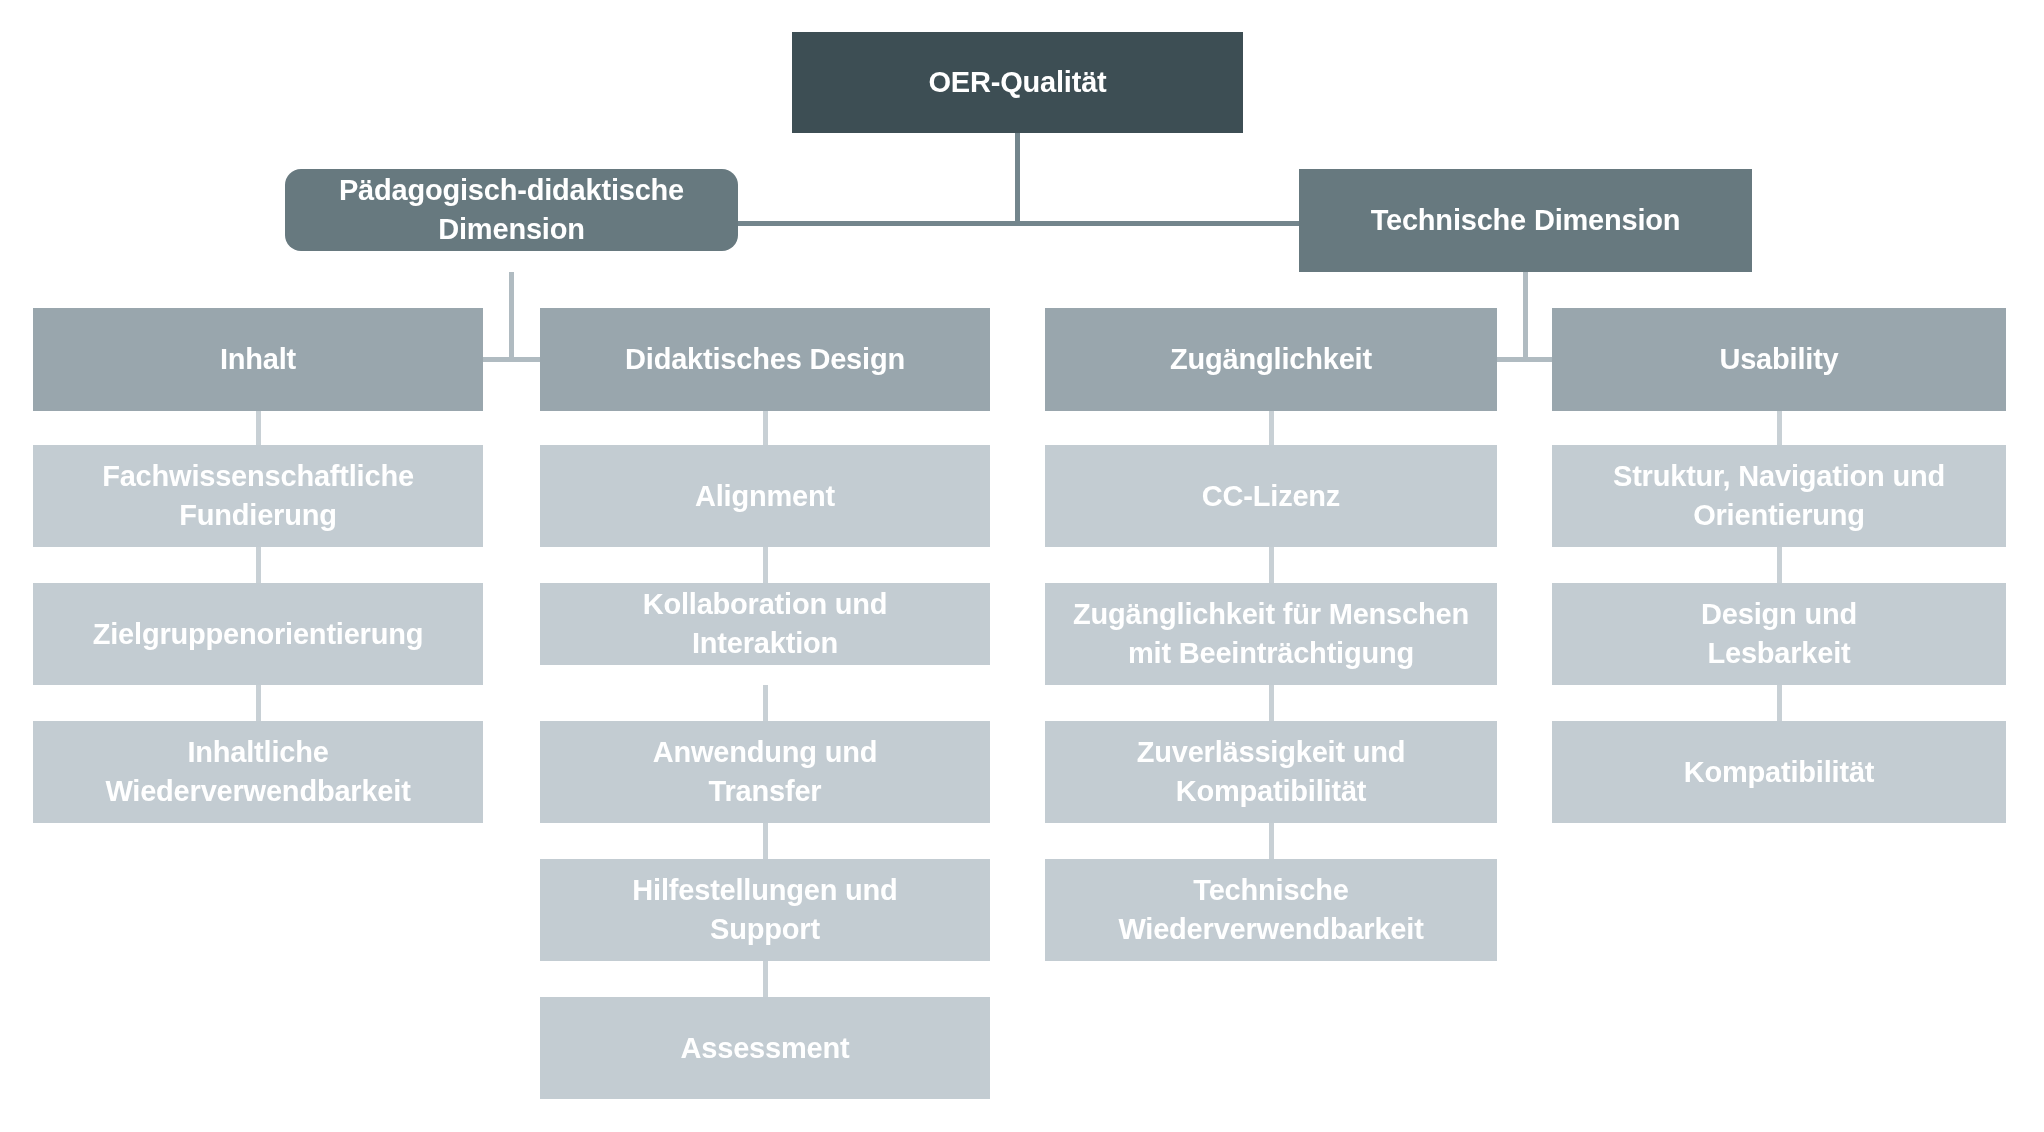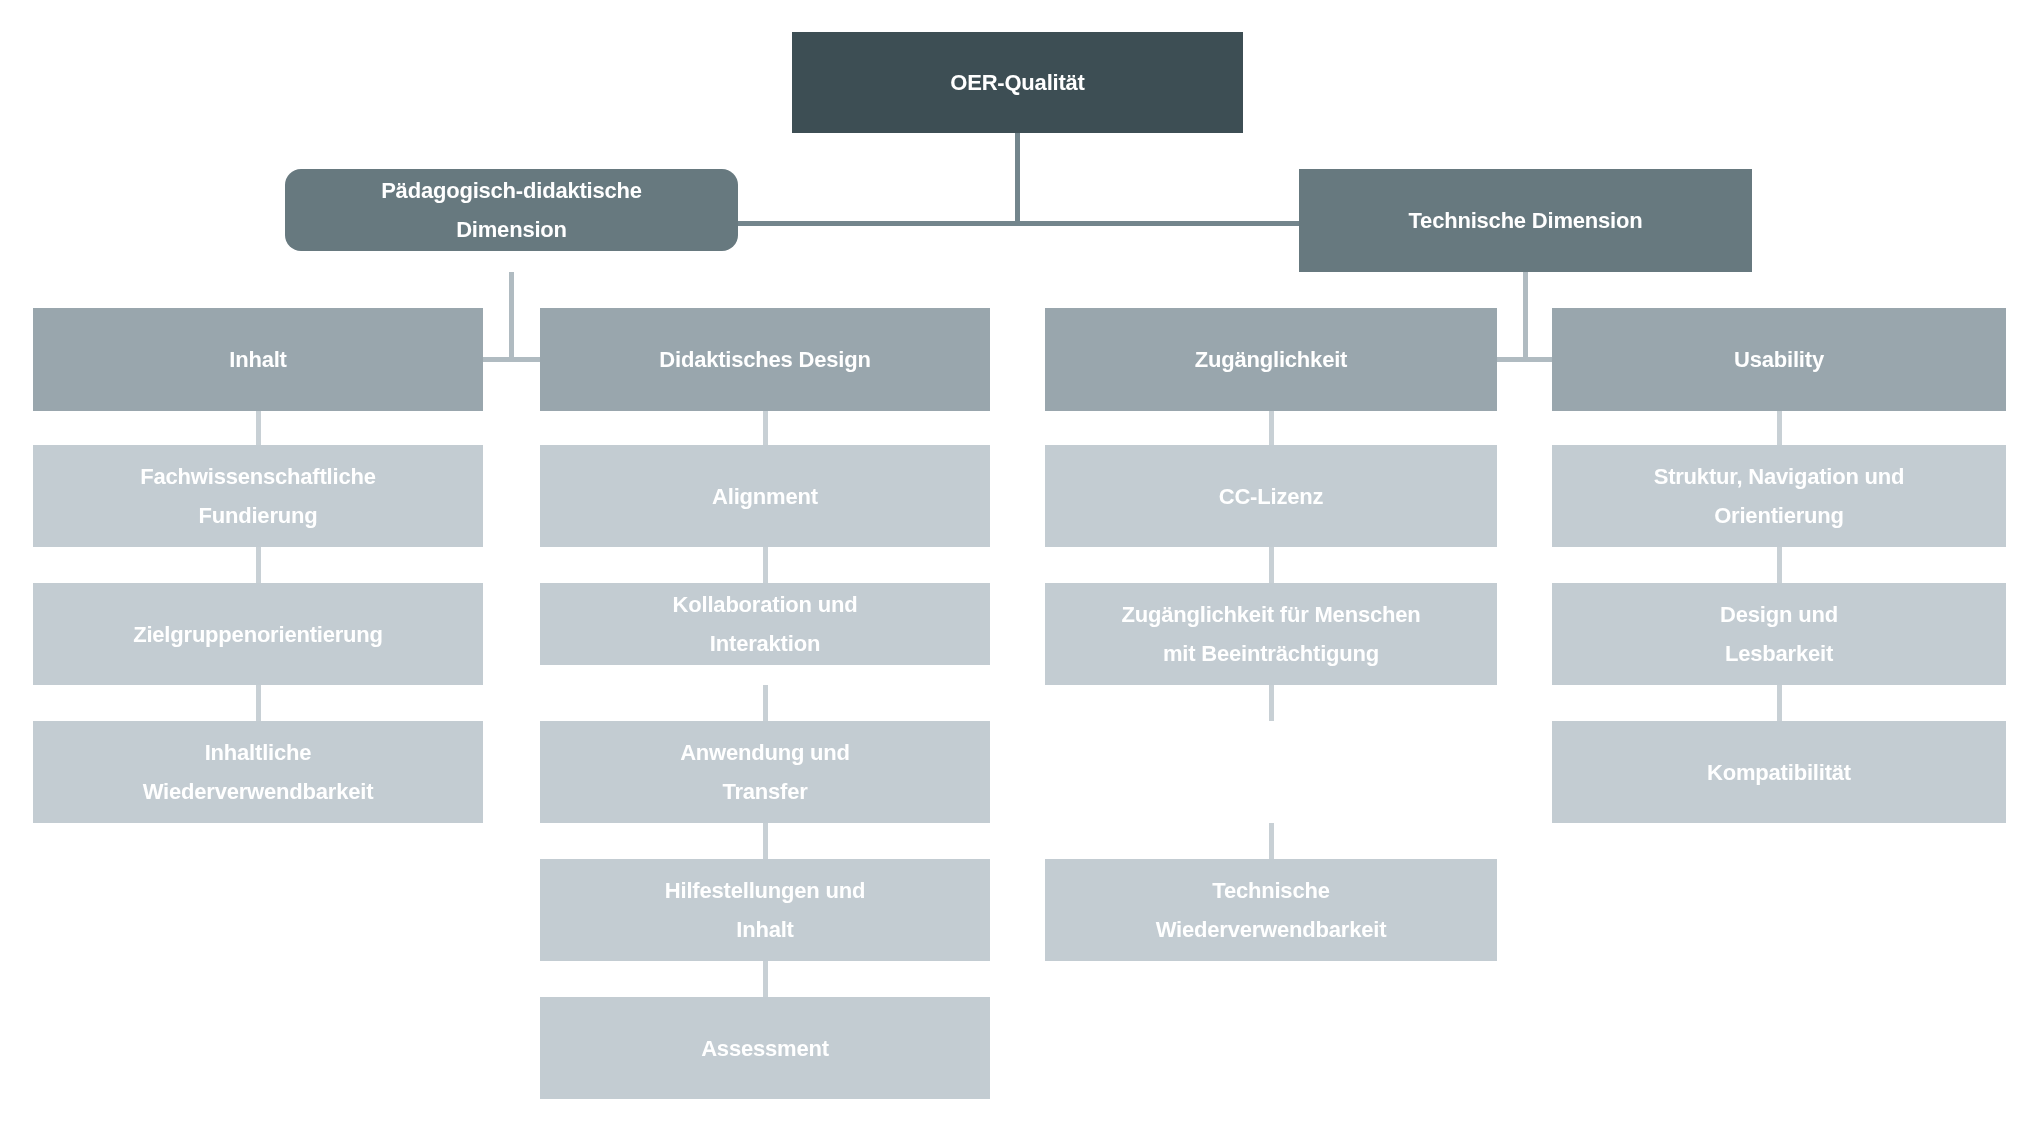--- a/index.html
+++ b/index.html
@@ -16,21 +16,21 @@
     font-family: "Liberation Sans", sans-serif;
   }
   .node {
     position: absolute;
     display: flex;
     align-items: center;
     justify-content: center;
     text-align: center;
     color: #ffffff;
     font-weight: bold;
-    font-size: 22px;
+    font-size: 29px;
     line-height: 39px;
     letter-spacing: -0.2px;
     white-space: pre-line;
     box-sizing: border-box;
     padding: 8px 10px;
   }
   .lv1 { background: #3d4e54; }
   .lv2 { background: #67797f; }
   .lv3 { background: #99a6ad; }
   .lv4 { background: #c3ccd2; }
@@ -87,26 +87,28 @@
   <div class="node lv4" style="left:33px; top:583px; width:450px; height:102px;">Zielgruppenorientierung</div>
   <div class="node lv4" style="left:33px; top:721px; width:450px; height:102px;">Inhaltliche
 Wiederverwendbarkeit</div>
 
   <div class="node lv4" style="left:540px; top:445px; width:450px; height:102px;">Alignment</div>
   <div class="node lv4" style="left:540px; top:583px; width:450px; height:82px;">Kollaboration und
 Interaktion</div>
   <div class="node lv4" style="left:540px; top:721px; width:450px; height:102px;">Anwendung und
 Transfer</div>
   <div class="node lv4" style="left:540px; top:859px; width:450px; height:102px;">Hilfestellungen und
-Inhalt</div>
+Support</div>
   <div class="node lv4" style="left:540px; top:997px; width:450px; height:102px;">Assessment</div>
 
   <div class="node lv4" style="left:1045px; top:445px; width:452px; height:102px;">CC-Lizenz</div>
   <div class="node lv4" style="left:1045px; top:583px; width:452px; height:102px;">Zugänglichkeit für Menschen
 mit Beeinträchtigung</div>
+  <div class="node lv4" style="left:1045px; top:721px; width:452px; height:102px;">Zuverlässigkeit und
+Kompatibilität</div>
   <div class="node lv4" style="left:1045px; top:859px; width:452px; height:102px;">Technische
 Wiederverwendbarkeit</div>
 
   <div class="node lv4" style="left:1552px; top:445px; width:454px; height:102px;">Struktur, Navigation und
 Orientierung</div>
   <div class="node lv4" style="left:1552px; top:583px; width:454px; height:102px;">Design und
 Lesbarkeit</div>
   <div class="node lv4" style="left:1552px; top:721px; width:454px; height:102px;">Kompatibilität</div>
 
 </div>

